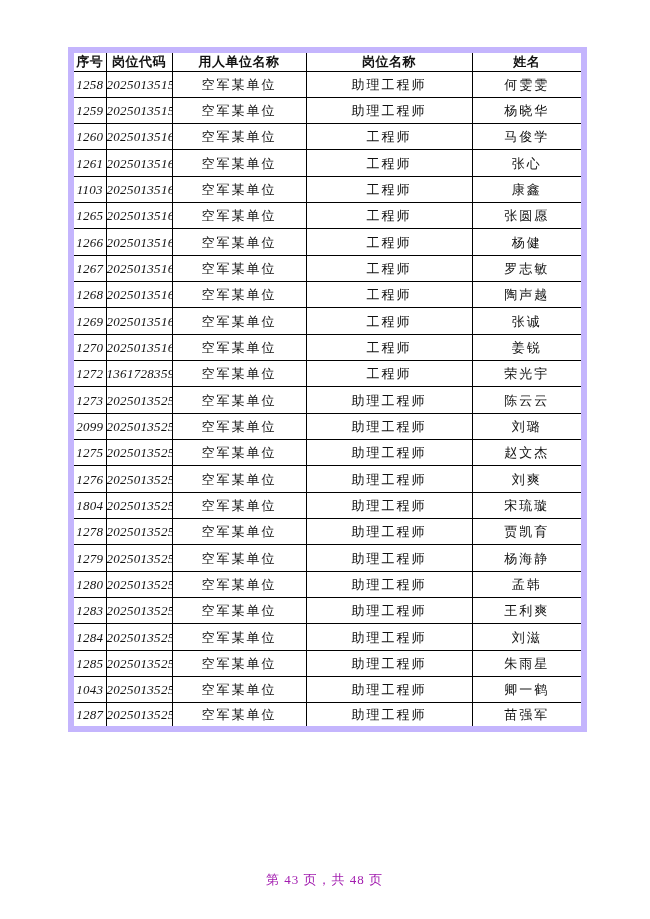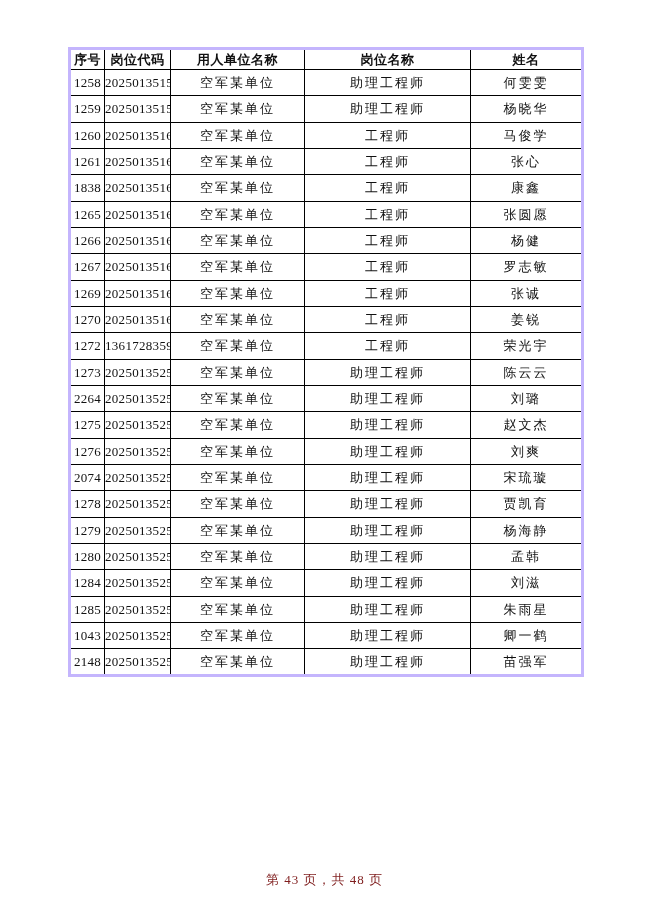--- a/index.html
+++ b/index.html
@@ -18,51 +18,51 @@
     background: #ffffff;
     overflow: hidden;
   }
   table.roster {
     position: absolute;
     left: 68px;
     top: 47px;
     width: 513px;
     border-collapse: collapse;
     table-layout: fixed;
-    border: 3px solid #c4b5fd;
+    border: 6px solid #c4b5fd;
     padding-left: 8px;
   }
   table.roster th,
   table.roster td {
     border: 1px solid #000000;
     text-align: center;
     vertical-align: middle;
     padding: 0;
     font-size: 13px;
     line-height: 1;
     overflow: hidden;
     white-space: nowrap;
   }
   table.roster thead tr { height: 21px; }
   table.roster th {
     font-weight: bold;
     letter-spacing: 0.5px;
   }
   table.roster tbody tr { height: 26.33px; }
   td.cjk { letter-spacing: 2px; }
-  td.num { letter-spacing: 0.3px; }
+  td.num { letter-spacing: 0.3px; font-style: italic; }
   .footer {
     position: absolute;
     left: 68px;
     top: 871px;
     width: 513px;
     text-align: center;
     font-size: 13px;
     letter-spacing: 1px;
-    color: #7f1d1d;
+    color: #a21caf;
   }
 </style>
 </head>
 <body>
 
 <div class="page">
   <table class="roster">
     <colgroup>
       <col style="width:35px">
       <col style="width:66px">
@@ -102,21 +102,21 @@
           <td class="cjk">马俊学</td>
         </tr>
         <tr>
           <td class="num">1261</td>
           <td class="num">2025013516</td>
           <td class="cjk">空军某单位</td>
           <td class="cjk">工程师</td>
           <td class="cjk">张心</td>
         </tr>
         <tr>
-          <td class="num">1838</td>
+          <td class="num">1103</td>
           <td class="num">2025013516</td>
           <td class="cjk">空军某单位</td>
           <td class="cjk">工程师</td>
           <td class="cjk">康鑫</td>
         </tr>
         <tr>
           <td class="num">1265</td>
           <td class="num">2025013516</td>
           <td class="cjk">空军某单位</td>
           <td class="cjk">工程师</td>
@@ -128,20 +128,27 @@
           <td class="cjk">空军某单位</td>
           <td class="cjk">工程师</td>
           <td class="cjk">杨健</td>
         </tr>
         <tr>
           <td class="num">1267</td>
           <td class="num">2025013516</td>
           <td class="cjk">空军某单位</td>
           <td class="cjk">工程师</td>
           <td class="cjk">罗志敏</td>
+        </tr>
+        <tr>
+          <td class="num">1268</td>
+          <td class="num">2025013516</td>
+          <td class="cjk">空军某单位</td>
+          <td class="cjk">工程师</td>
+          <td class="cjk">陶声越</td>
         </tr>
         <tr>
           <td class="num">1269</td>
           <td class="num">2025013516</td>
           <td class="cjk">空军某单位</td>
           <td class="cjk">工程师</td>
           <td class="cjk">张诚</td>
         </tr>
         <tr>
           <td class="num">1270</td>
@@ -158,42 +165,42 @@
           <td class="cjk">荣光宇</td>
         </tr>
         <tr>
           <td class="num">1273</td>
           <td class="num">2025013525</td>
           <td class="cjk">空军某单位</td>
           <td class="cjk">助理工程师</td>
           <td class="cjk">陈云云</td>
         </tr>
         <tr>
-          <td class="num">2264</td>
+          <td class="num">2099</td>
           <td class="num">2025013525</td>
           <td class="cjk">空军某单位</td>
           <td class="cjk">助理工程师</td>
           <td class="cjk">刘璐</td>
         </tr>
         <tr>
           <td class="num">1275</td>
           <td class="num">2025013525</td>
           <td class="cjk">空军某单位</td>
           <td class="cjk">助理工程师</td>
           <td class="cjk">赵文杰</td>
         </tr>
         <tr>
           <td class="num">1276</td>
           <td class="num">2025013525</td>
           <td class="cjk">空军某单位</td>
           <td class="cjk">助理工程师</td>
           <td class="cjk">刘爽</td>
         </tr>
         <tr>
-          <td class="num">2074</td>
+          <td class="num">1804</td>
           <td class="num">2025013525</td>
           <td class="cjk">空军某单位</td>
           <td class="cjk">助理工程师</td>
           <td class="cjk">宋琉璇</td>
         </tr>
         <tr>
           <td class="num">1278</td>
           <td class="num">2025013525</td>
           <td class="cjk">空军某单位</td>
           <td class="cjk">助理工程师</td>
@@ -207,20 +214,27 @@
           <td class="cjk">杨海静</td>
         </tr>
         <tr>
           <td class="num">1280</td>
           <td class="num">2025013525</td>
           <td class="cjk">空军某单位</td>
           <td class="cjk">助理工程师</td>
           <td class="cjk">孟韩</td>
         </tr>
         <tr>
+          <td class="num">1283</td>
+          <td class="num">2025013525</td>
+          <td class="cjk">空军某单位</td>
+          <td class="cjk">助理工程师</td>
+          <td class="cjk">王利爽</td>
+        </tr>
+        <tr>
           <td class="num">1284</td>
           <td class="num">2025013525</td>
           <td class="cjk">空军某单位</td>
           <td class="cjk">助理工程师</td>
           <td class="cjk">刘滋</td>
         </tr>
         <tr>
           <td class="num">1285</td>
           <td class="num">2025013525</td>
           <td class="cjk">空军某单位</td>
@@ -228,21 +242,21 @@
           <td class="cjk">朱雨星</td>
         </tr>
         <tr>
           <td class="num">1043</td>
           <td class="num">2025013525</td>
           <td class="cjk">空军某单位</td>
           <td class="cjk">助理工程师</td>
           <td class="cjk">卿一鹤</td>
         </tr>
         <tr>
-          <td class="num">2148</td>
+          <td class="num">1287</td>
           <td class="num">2025013525</td>
           <td class="cjk">空军某单位</td>
           <td class="cjk">助理工程师</td>
           <td class="cjk">苗强军</td>
         </tr>
       </tbody>
   </table>
   <div class="footer">第 43 页，共 48 页</div>
 </div>
 

